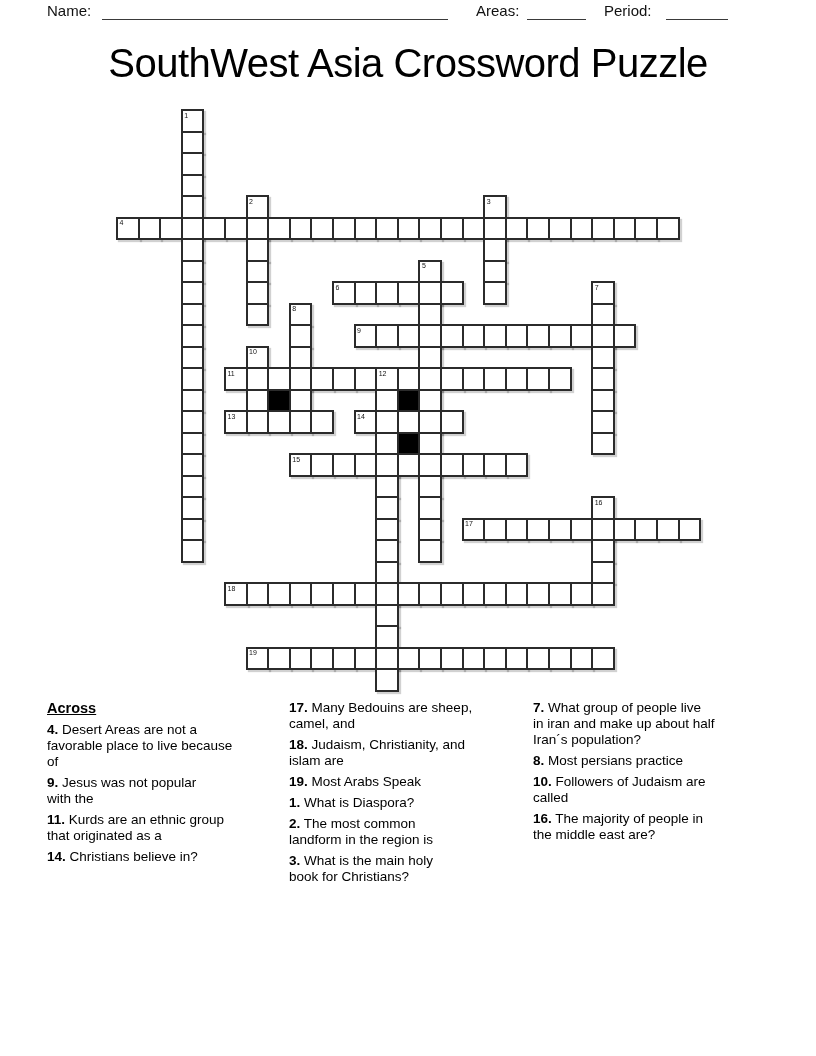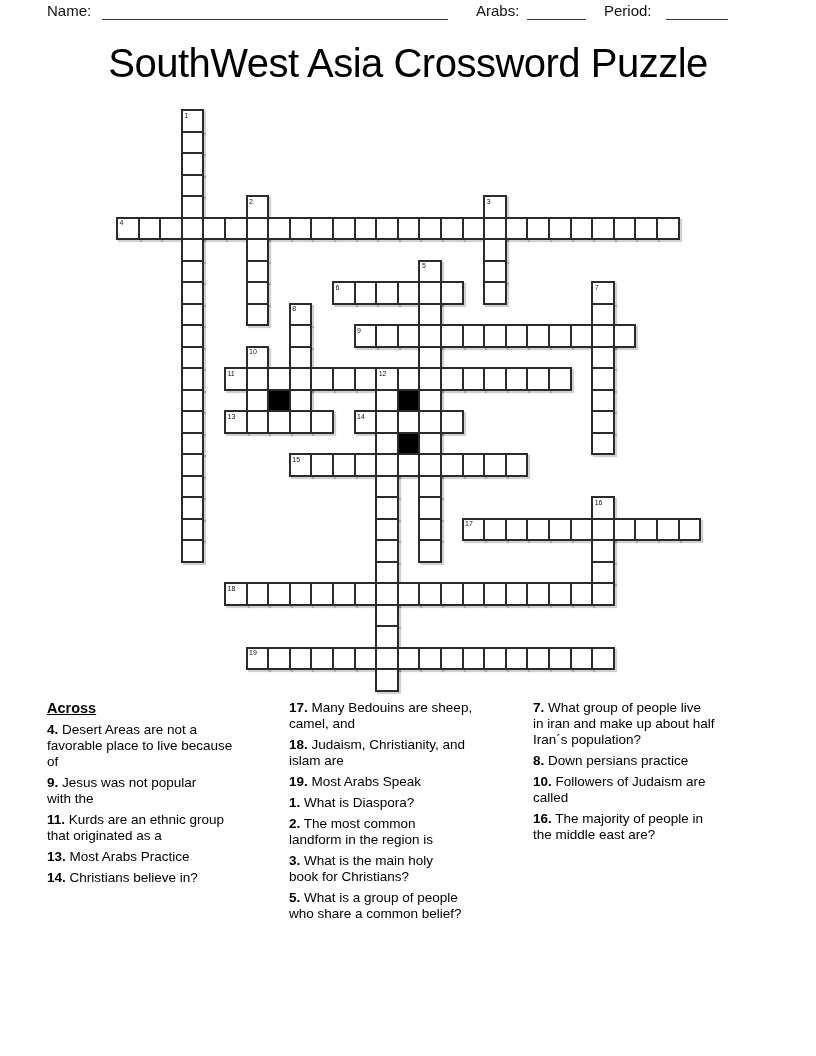--- a/index.html
+++ b/index.html
@@ -27,21 +27,21 @@
   .clue{margin:0 0 5px 0;}
   .clue b{font-weight:bold;text-align:center;}
   .clue .txt{white-space:pre-line;}
 </style>
 </head>
 <body>
 
 <div>
   <span class="hdr-label" style="left:47px">Name:</span>
   <span class="blank-line" style="left:102px;width:346px"></span>
-  <span class="hdr-label" style="left:476px">Arabs:</span>
+  <span class="hdr-label" style="left:476px">Areas:</span>
   <span class="blank-line" style="left:527px;width:59px"></span>
   <span class="hdr-label" style="left:604px">Period:</span>
   <span class="blank-line" style="left:666px;width:62px"></span>
 </div>
 
 <div class="title">SouthWest Asia Crossword Puzzle</div>
 
 <div class="grid">
     <div class="cell" style="left: 180.8px; top: 109px; width: 23.6px; height: 23.5px;">
       <span class="cellnum">1</span>
@@ -280,39 +280,36 @@
 
 <div class="clue-col" style="left:47px;width:238px">
     <div class="clue-header">Across</div>
     <div class="clue"><b>4.</b><span class="txt"> Desert Areas are not a
 favorable place to live because
 of</span></div>
     <div class="clue"><b>9.</b><span class="txt"> Jesus was not popular
 with the</span></div>
     <div class="clue"><b>11.</b><span class="txt"> Kurds are an ethnic group
 that originated as a</span></div>
-    <div class="clue"><b>13.</b><span class="txt"> Most Arabs Practice</span></div>
     <div class="clue"><b>14.</b><span class="txt"> Christians believe in?</span></div>
   </div>
 <div class="clue-col" style="left:289px;width:240px">
     <div class="clue"><b>17.</b><span class="txt"> Many Bedouins are sheep,
 camel, and</span></div>
     <div class="clue"><b>18.</b><span class="txt"> Judaism, Christianity, and
 islam are</span></div>
     <div class="clue"><b>19.</b><span class="txt"> Most Arabs Speak</span></div>
     <div class="clue"><b>1.</b><span class="txt"> What is Diaspora?</span></div>
     <div class="clue"><b>2.</b><span class="txt"> The most common
 landform in the region is</span></div>
     <div class="clue"><b>3.</b><span class="txt"> What is the main holy
 book for Christians?</span></div>
-    <div class="clue"><b>5.</b><span class="txt"> What is a group of people
-who share a common belief?</span></div>
   </div>
 <div class="clue-col" style="left:533px;width:240px">
     <div class="clue"><b>7.</b><span class="txt"> What group of people live
 in iran and make up about half
 Iran´s population?</span></div>
-    <div class="clue"><b>8.</b><span class="txt"> Down persians practice</span></div>
+    <div class="clue"><b>8.</b><span class="txt"> Most persians practice</span></div>
     <div class="clue"><b>10.</b><span class="txt"> Followers of Judaism are
 called</span></div>
     <div class="clue"><b>16.</b><span class="txt"> The majority of people in
 the middle east are?</span></div>
   </div>
 
 </body></html>

